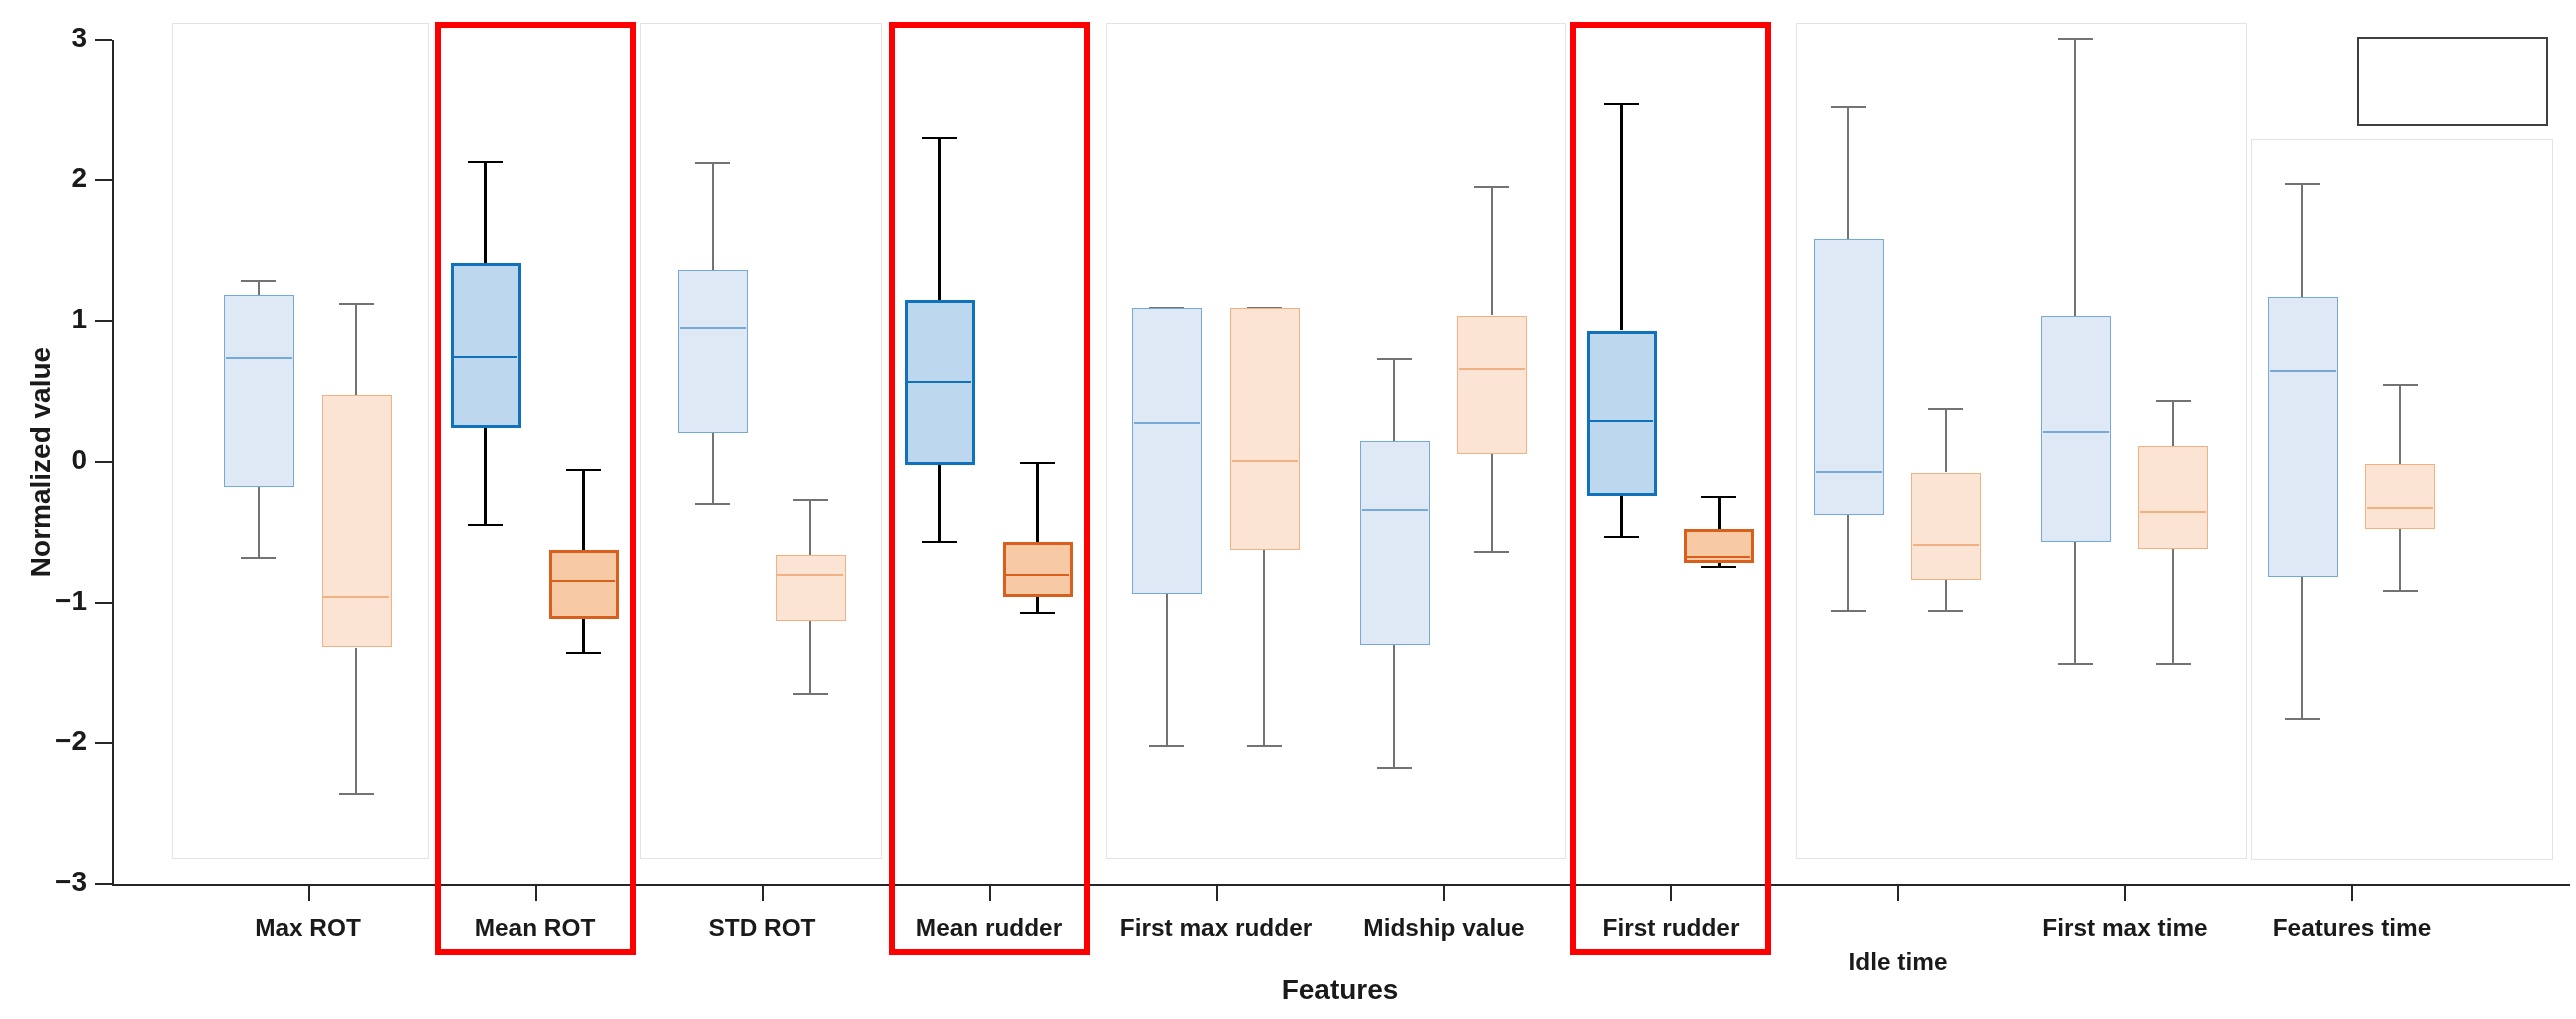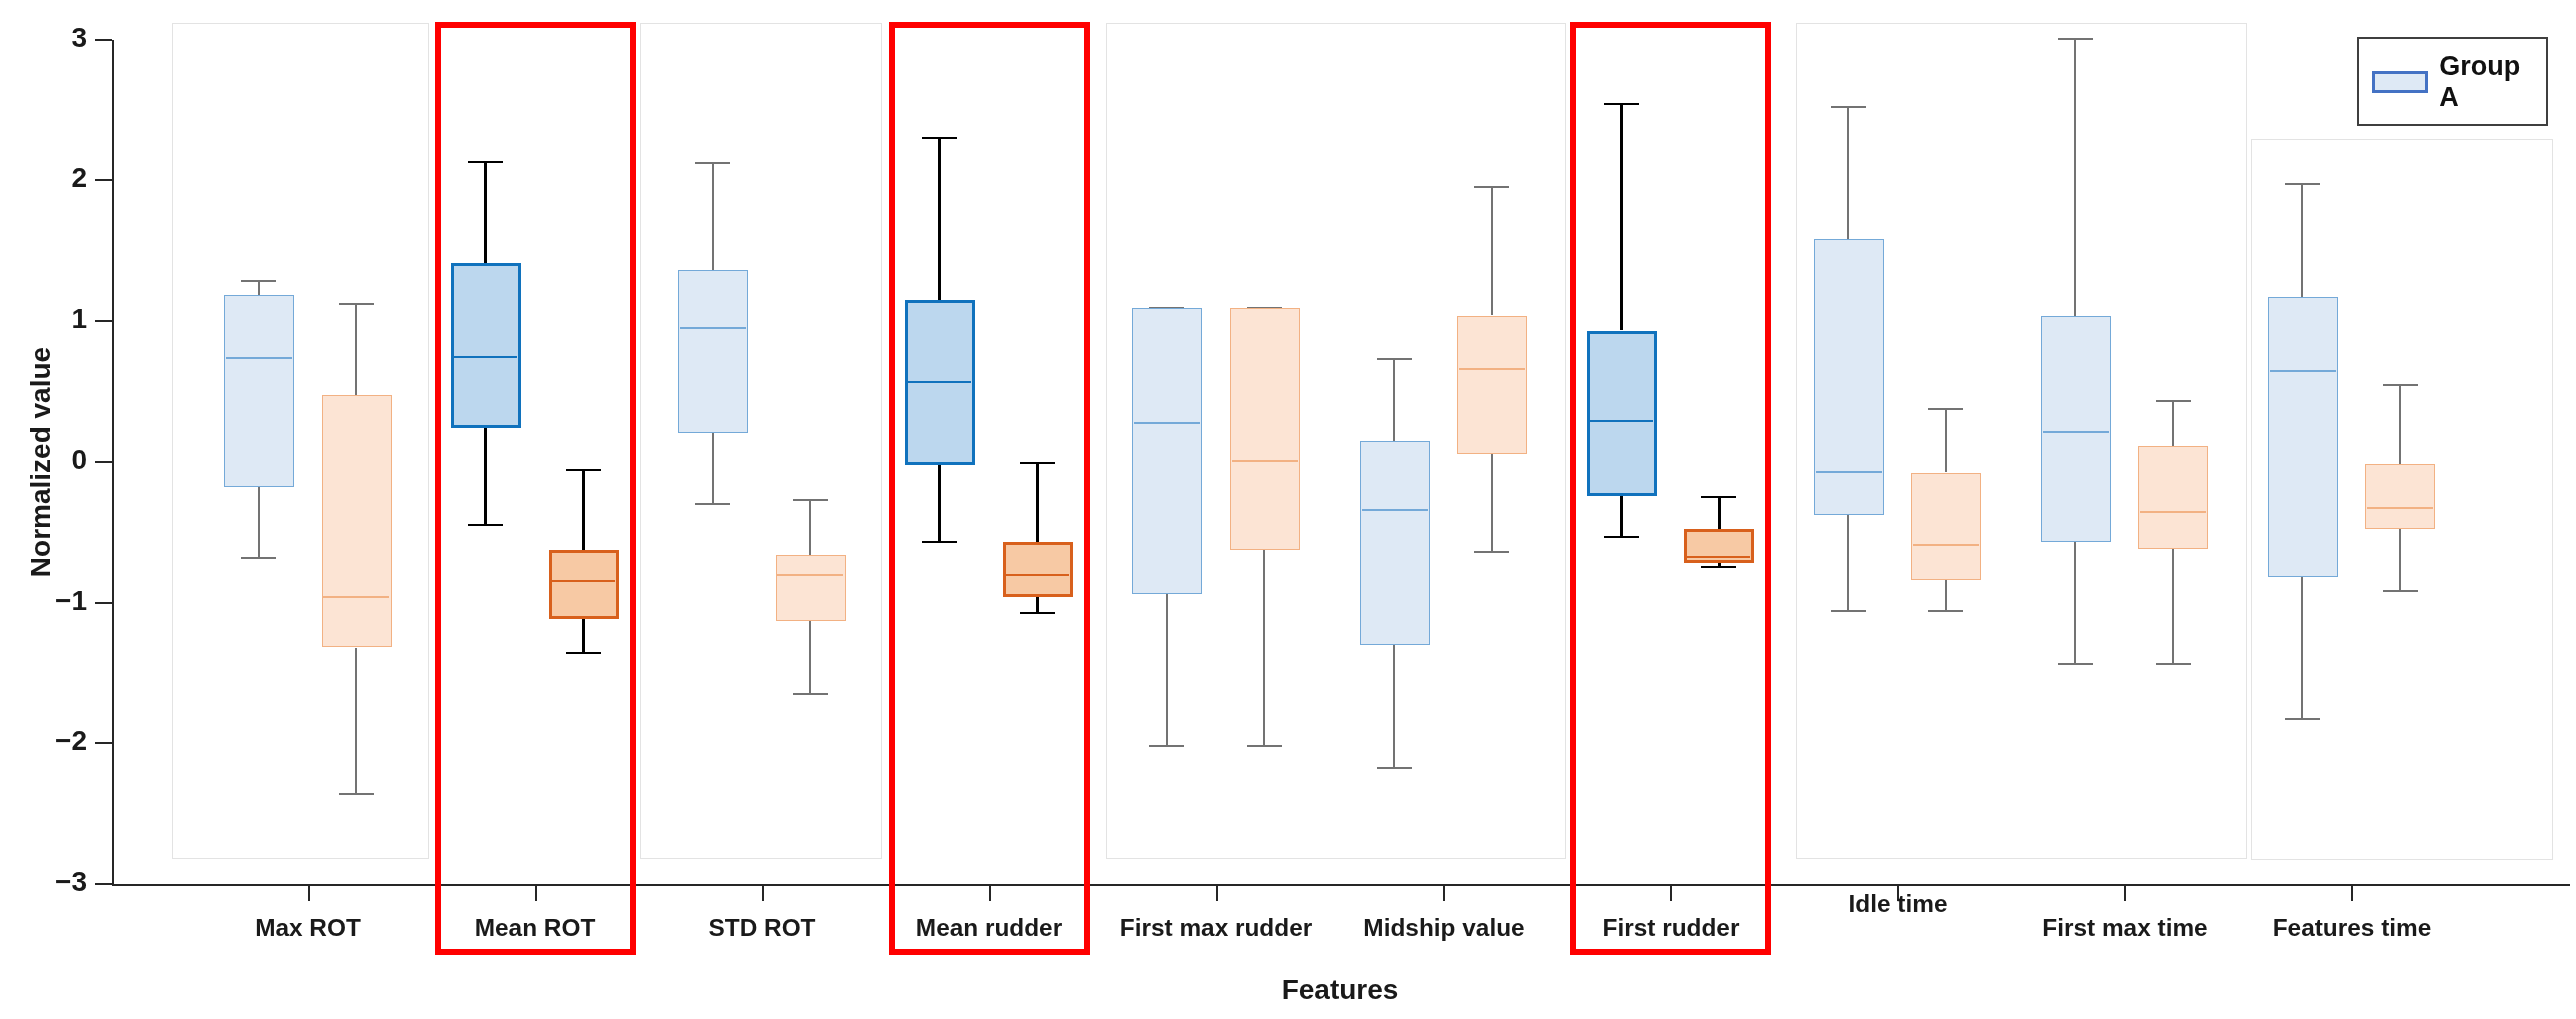--- a/index.html
+++ b/index.html
@@ -193,26 +193,22 @@
       <div style="position: absolute; left: 1570px; top: 22px; width: 201px; height: 933px; box-sizing: border-box; border: 6.1px solid rgb(255, 0, 0); background: transparent;"></div>
     </div>
   <div id="labels-layer" class="abs" style="left:0;top:0;">
       <div class="cat-label" style="position: absolute; left: 186px; top: 914px; width: 244px;">Max ROT</div>
       <div class="cat-label" style="position: absolute; left: 413px; top: 914px; width: 244px;">Mean ROT</div>
       <div class="cat-label" style="position: absolute; left: 640px; top: 914px; width: 244px;">STD ROT</div>
       <div class="cat-label" style="position: absolute; left: 867px; top: 914px; width: 244px;">Mean rudder</div>
       <div class="cat-label" style="position: absolute; left: 1094px; top: 914px; width: 244px;">First max rudder</div>
       <div class="cat-label" style="position: absolute; left: 1322px; top: 914px; width: 244px;">Midship value</div>
       <div class="cat-label" style="position: absolute; left: 1549px; top: 914px; width: 244px;">First rudder</div>
-      <div class="cat-label" style="position: absolute; left: 1776px; top: 890px; width: 244px;">Idle time</div>
+      <div class="cat-label" style="position: absolute; left: 1776px; top: 948px; width: 244px;">Idle time</div>
       <div class="cat-label" style="position: absolute; left: 2003px; top: 914px; width: 244px;">First max time</div>
       <div class="cat-label" style="position: absolute; left: 2230px; top: 914px; width: 244px;">Features time</div>
     </div>
 
   <div class="legend">
-    <div class="legend-entry">
-      <span class="legend-swatch" id="swatch-a" style="background: rgb(222, 233, 245); border: 3.1px solid rgb(68, 114, 196);"></span>
-      <span class="legend-text">Group A</span>
-    </div>
   </div>
 
 </div>
 
 
 </body></html>

